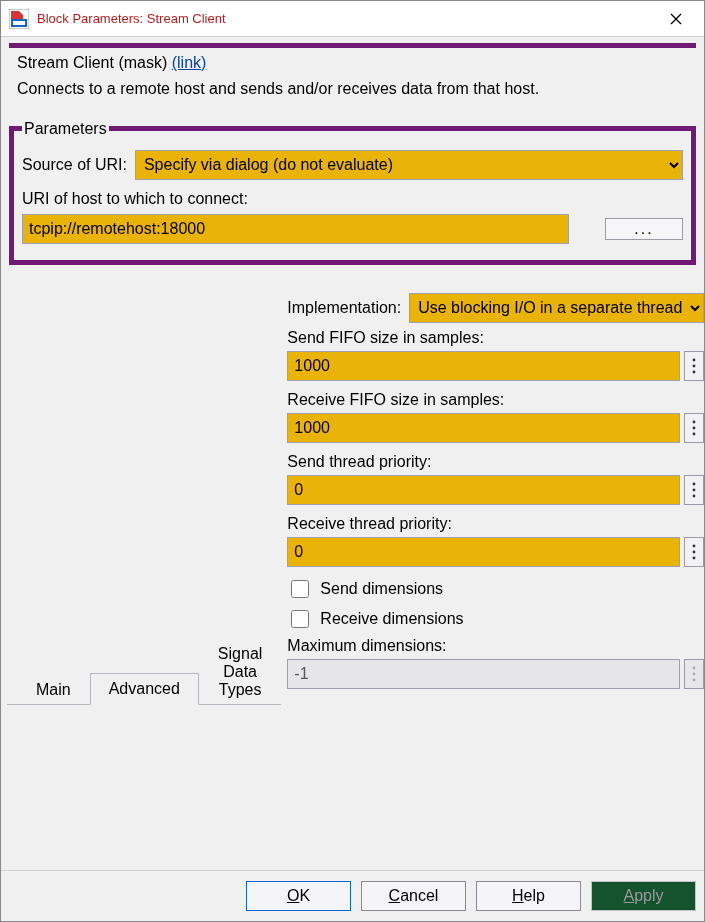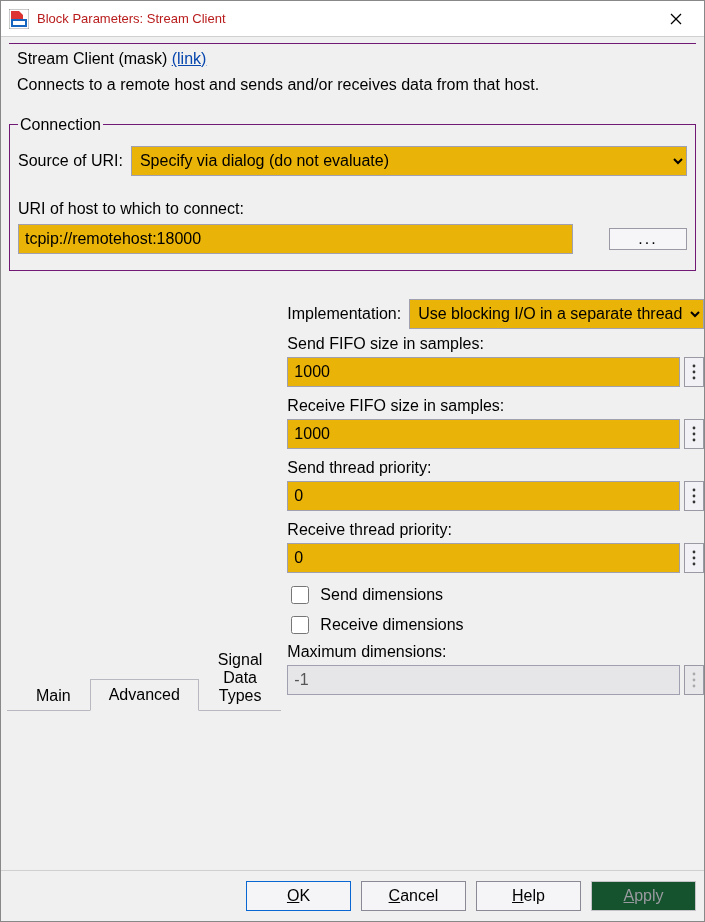--- a/index.html
+++ b/index.html
@@ -41,21 +41,21 @@
 
   .content {
     flex: 1;
     padding: 0 6px 6px 6px;
     display: flex;
     flex-direction: column;
     overflow: hidden;
   }
 
   fieldset.top-group {
-    border: 1px solid #701a75;
+    border: 5px solid #701a75;
     margin: 6px 2px 4px 2px;
     padding: 6px 8px 10px 8px;
   }
   fieldset.top-group legend {
     padding: 0 2px;
     color: #000;
   }
   .mask-link {
     color: #000;
     margin-bottom: 6px;
@@ -223,30 +223,30 @@
   <fieldset class="top-group" style="border-left:none;border-right:none;border-bottom:none;">
     <div class="mask-link">
       <span>Stream Client</span>
       <span>(mask)</span>
       <span class="link">(link)</span>
     </div>
     <div class="desc">Connects to a remote host and sends and/or receives data from that host.</div>
   </fieldset>
 
   <fieldset class="top-group">
-    <legend>Connection</legend>
+    <legend>Parameters</legend>
 
     <div class="row">
       <span class="lbl">Source of URI:</span>
       <select class="flex1">
         <option>Specify via dialog (do not evaluate)</option>
       </select>
     </div>
 
-    <div class="field-label" style="margin-top:24px;">URI of host to which to connect:</div>
+    <div class="field-label" style="margin-top:10px;">URI of host to which to connect:</div>
     <div class="row uri-row">
       <input type="text" class="flex1" value="tcpip://remotehost:18000" style="">
       <button class="browse-btn">...</button>
     </div>
   </fieldset>
 
   <div class="tabs-wrap">
     <div class="tabstrip">
       <button class="tab">Main</button>
       <button class="tab active">Advanced</button>

